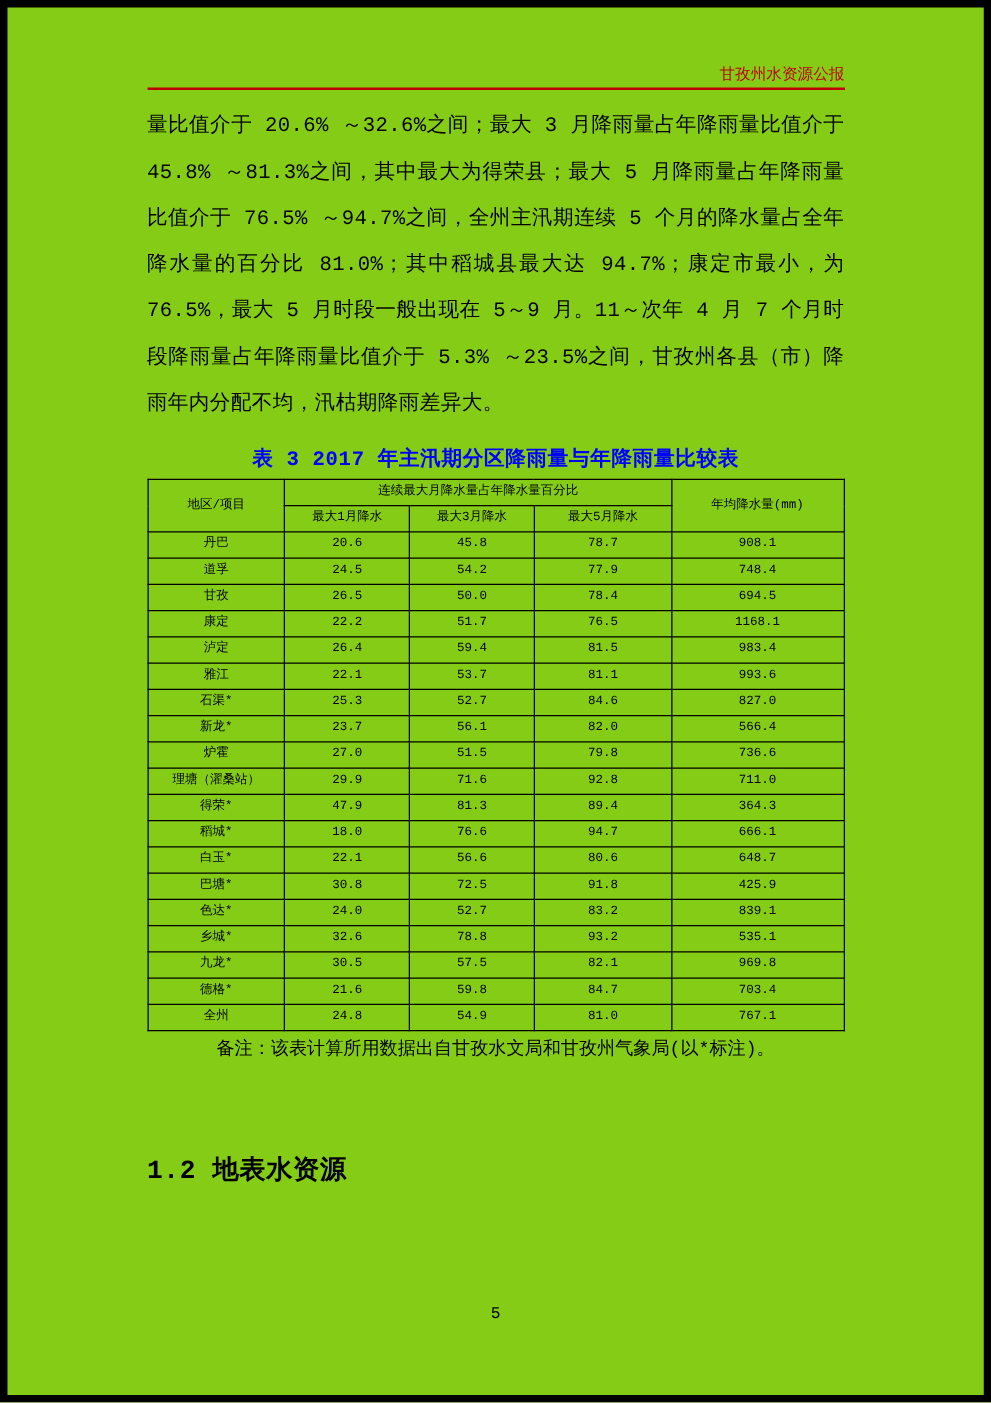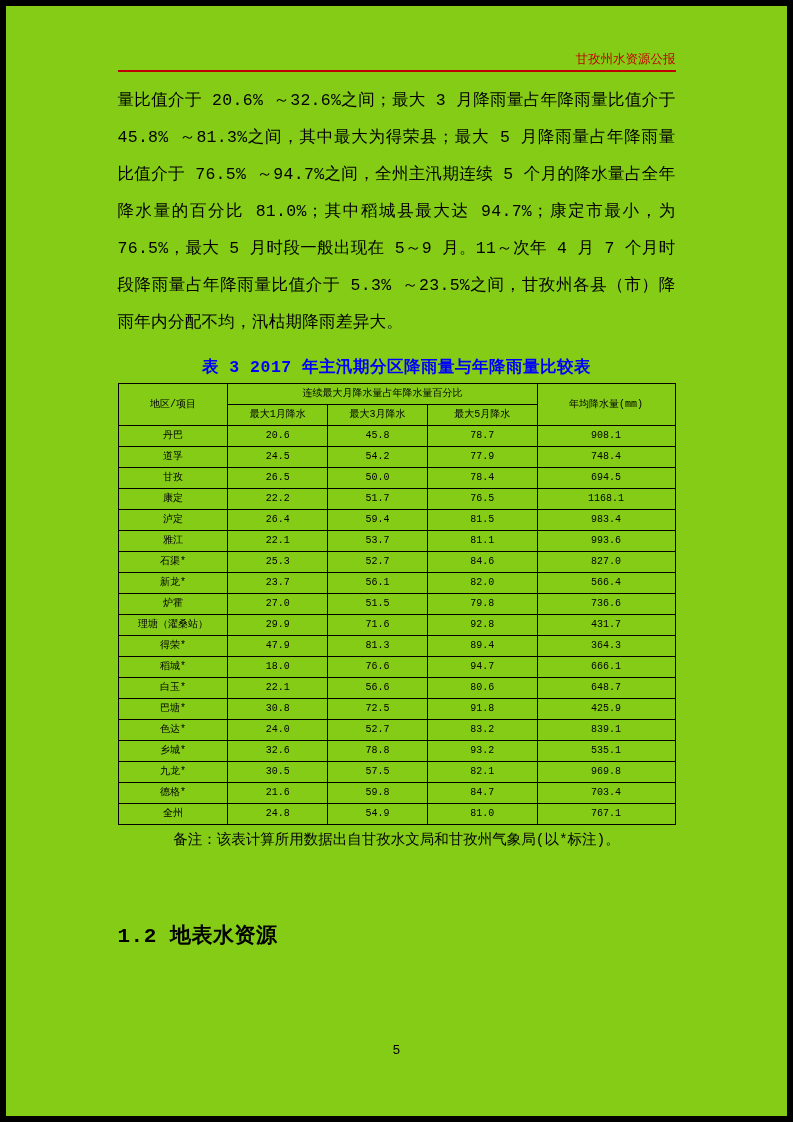--- a/index.html
+++ b/index.html
@@ -200,21 +200,21 @@
         <td>51.5</td>
         <td>79.8</td>
         <td>736.6</td>
       </tr>
 
       <tr>
         <td>理塘（濯桑站）</td>
         <td>29.9</td>
         <td>71.6</td>
         <td>92.8</td>
-        <td>431.7</td>
+        <td>711.0</td>
       </tr>
 
       <tr>
         <td>得荣*</td>
         <td>47.9</td>
         <td>81.3</td>
         <td>89.4</td>
         <td>364.3</td>
       </tr>
 

